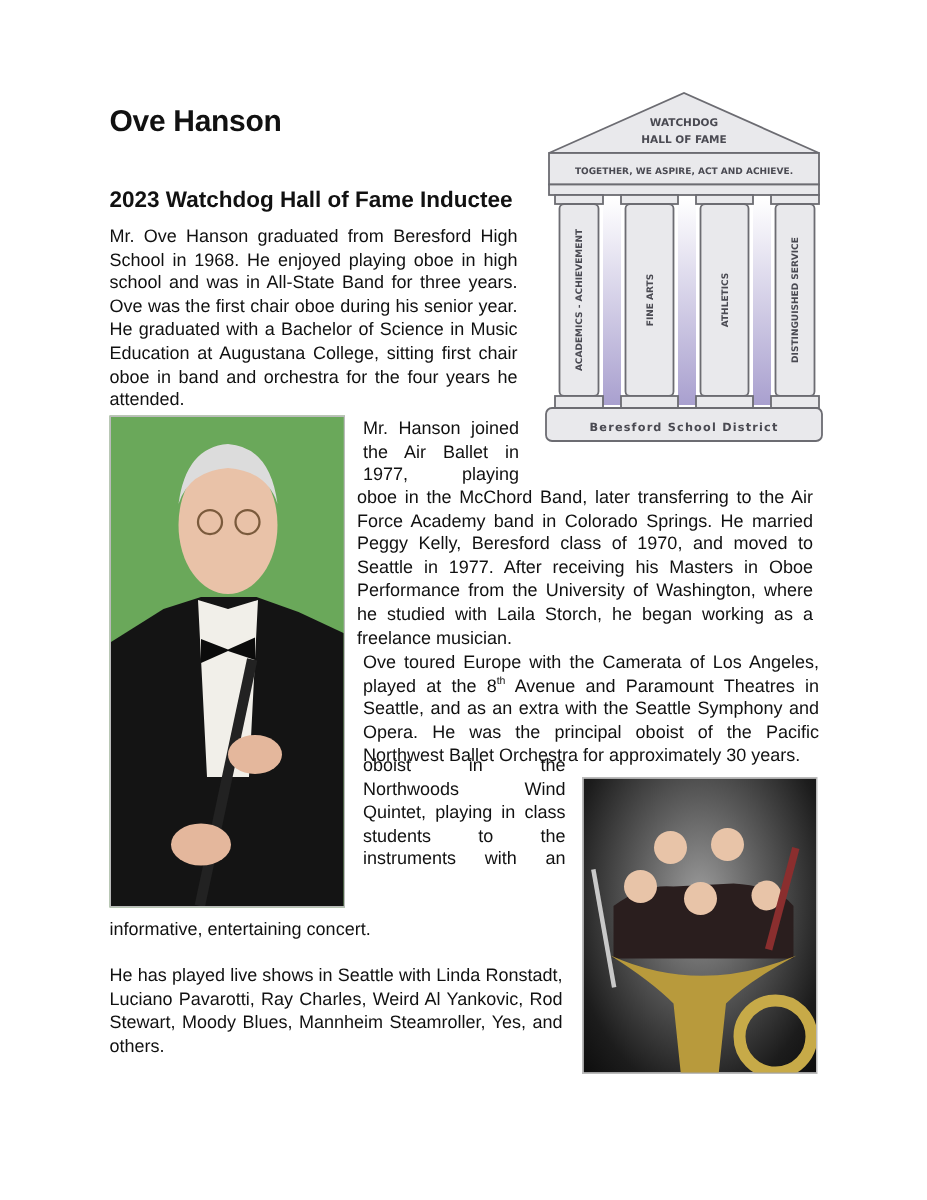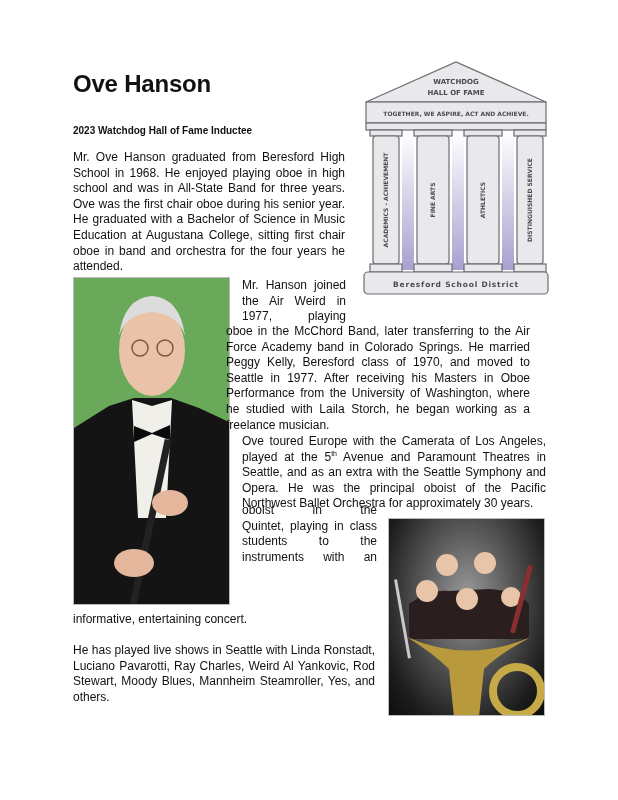--- a/index.html
+++ b/index.html
@@ -1,24 +1,24 @@
 <!DOCTYPE html>
 <html><head>
 <meta charset="utf-8">
 <style>
   html, body { margin:0; padding:0; background:#ffffff; }
   body { width:618px; height:800px; position:relative; overflow:hidden;
          font-family:"Liberation Sans", sans-serif; color:#111; }
   .abs { position:absolute; }
-  #title { left:73px; top:70px; font-size:24px; font-weight:bold; margin:0; letter-spacing:-0.2px; }
-  #subtitle { left:73px; top:125px; font-size:10px; font-weight:bold; margin:0; }
+  #title { left:73px; top:70px; font-size:20px; font-weight:bold; margin:0; letter-spacing:-0.2px; }
+  #subtitle { left:73px; top:125px; font-size:15px; font-weight:bold; margin:0; }
   .para { font-size:12px; line-height:15.6px; text-align:justify; margin:0; }
   #p1 { left:73px; top:150px; width:272px; }
   #p2top { left:242px; top:278px; width:104px; }
-  #p2 { left:226px; top:324px; width:304px; }
+  #p2 { left:238px; top:324px; width:304px; }
   #p3 { left:242px; top:434px; width:304px; }
   #p4top { left:242px; top:503px; width:135px; }
   #p4b { left:73px; top:612px; width:306px; text-align:left; }
   #p5 { left:73px; top:643px; width:302px; }
   .tl { display:block; text-align:justify; text-align-last:justify; white-space:nowrap; }
   sup { font-size:7px; line-height:0; }
 
   
   #logo { left:362px; top:60px; width:188px; height:242px; }
   .marble { fill:#e9e9ec; stroke:#6c6c72; stroke-width:1.2; }
@@ -89,29 +89,30 @@
     <circle cx="66" cy="70" r="8" fill="none" stroke="#7a5a3c" stroke-width="1.5"></circle>
     <circle cx="91" cy="70" r="8" fill="none" stroke="#7a5a3c" stroke-width="1.5"></circle>
     <rect x="74" y="160" width="7" height="168" fill="#222" transform="rotate(12 78 240)"></rect>
     <ellipse cx="96" cy="225" rx="18" ry="13" fill="#e4b79c"></ellipse>
     <ellipse cx="60" cy="285" rx="20" ry="14" fill="#e4b79c"></ellipse>
   </svg>
 </div>
 
 <div id="p2top" class="abs para">
   <span class="tl">Mr. Hanson joined</span>
-  <span class="tl">the Air Weird in</span>
+  <span class="tl">the Air Ballet in</span>
   <span class="tl">1977, playing</span>
 </div>
 <p id="p2" class="abs para">oboe in the McChord Band, later transferring to the Air Force Academy band in Colorado Springs.  He married Peggy Kelly, Beresford class of 1970, and moved to Seattle in 1977. After receiving his Masters in Oboe Performance from the University of Washington, where he studied with Laila Storch, he began working as a freelance musician.</p>
 
-<p id="p3" class="abs para"><span>Ove toured Europe with the Camerata of Los Angeles, played at the 5</span><sup>th</sup><span> Avenue and Paramount Theatres in Seattle, and as an extra with the Seattle Symphony and Opera. He was the principal oboist of the Pacific Northwest Ballet Orchestra for approximately 30 years.</span></p>
+<p id="p3" class="abs para"><span>Ove toured Europe with the Camerata of Los Angeles, played at the 8</span><sup>th</sup><span> Avenue and Paramount Theatres in Seattle, and as an extra with the Seattle Symphony and Opera. He was the principal oboist of the Pacific Northwest Ballet Orchestra for approximately 30 years.</span></p>
 
 <div id="p4top" class="abs para">
   <span class="tl">oboist in the</span>
+  <span class="tl">Northwoods Wind</span>
   <span class="tl">Quintet, playing in class</span>
   <span class="tl">students to the</span>
   <span class="tl">instruments with an</span>
 </div>
 <p id="p4b" class="abs para">informative, entertaining concert.</p>
 
 <div id="photo2" class="abs photo" title="Northwoods Wind Quintet posing in a French horn bell">
   <svg width="157" height="198" viewBox="0 0 157 198">
     <path d="M20,85 Q40,70 60,72 L100,70 Q130,72 140,85 L140,120 L20,120 Z" fill="#2a1e1e"></path>
     <circle cx="38" cy="72" r="11" fill="#e8c4a8"></circle>

